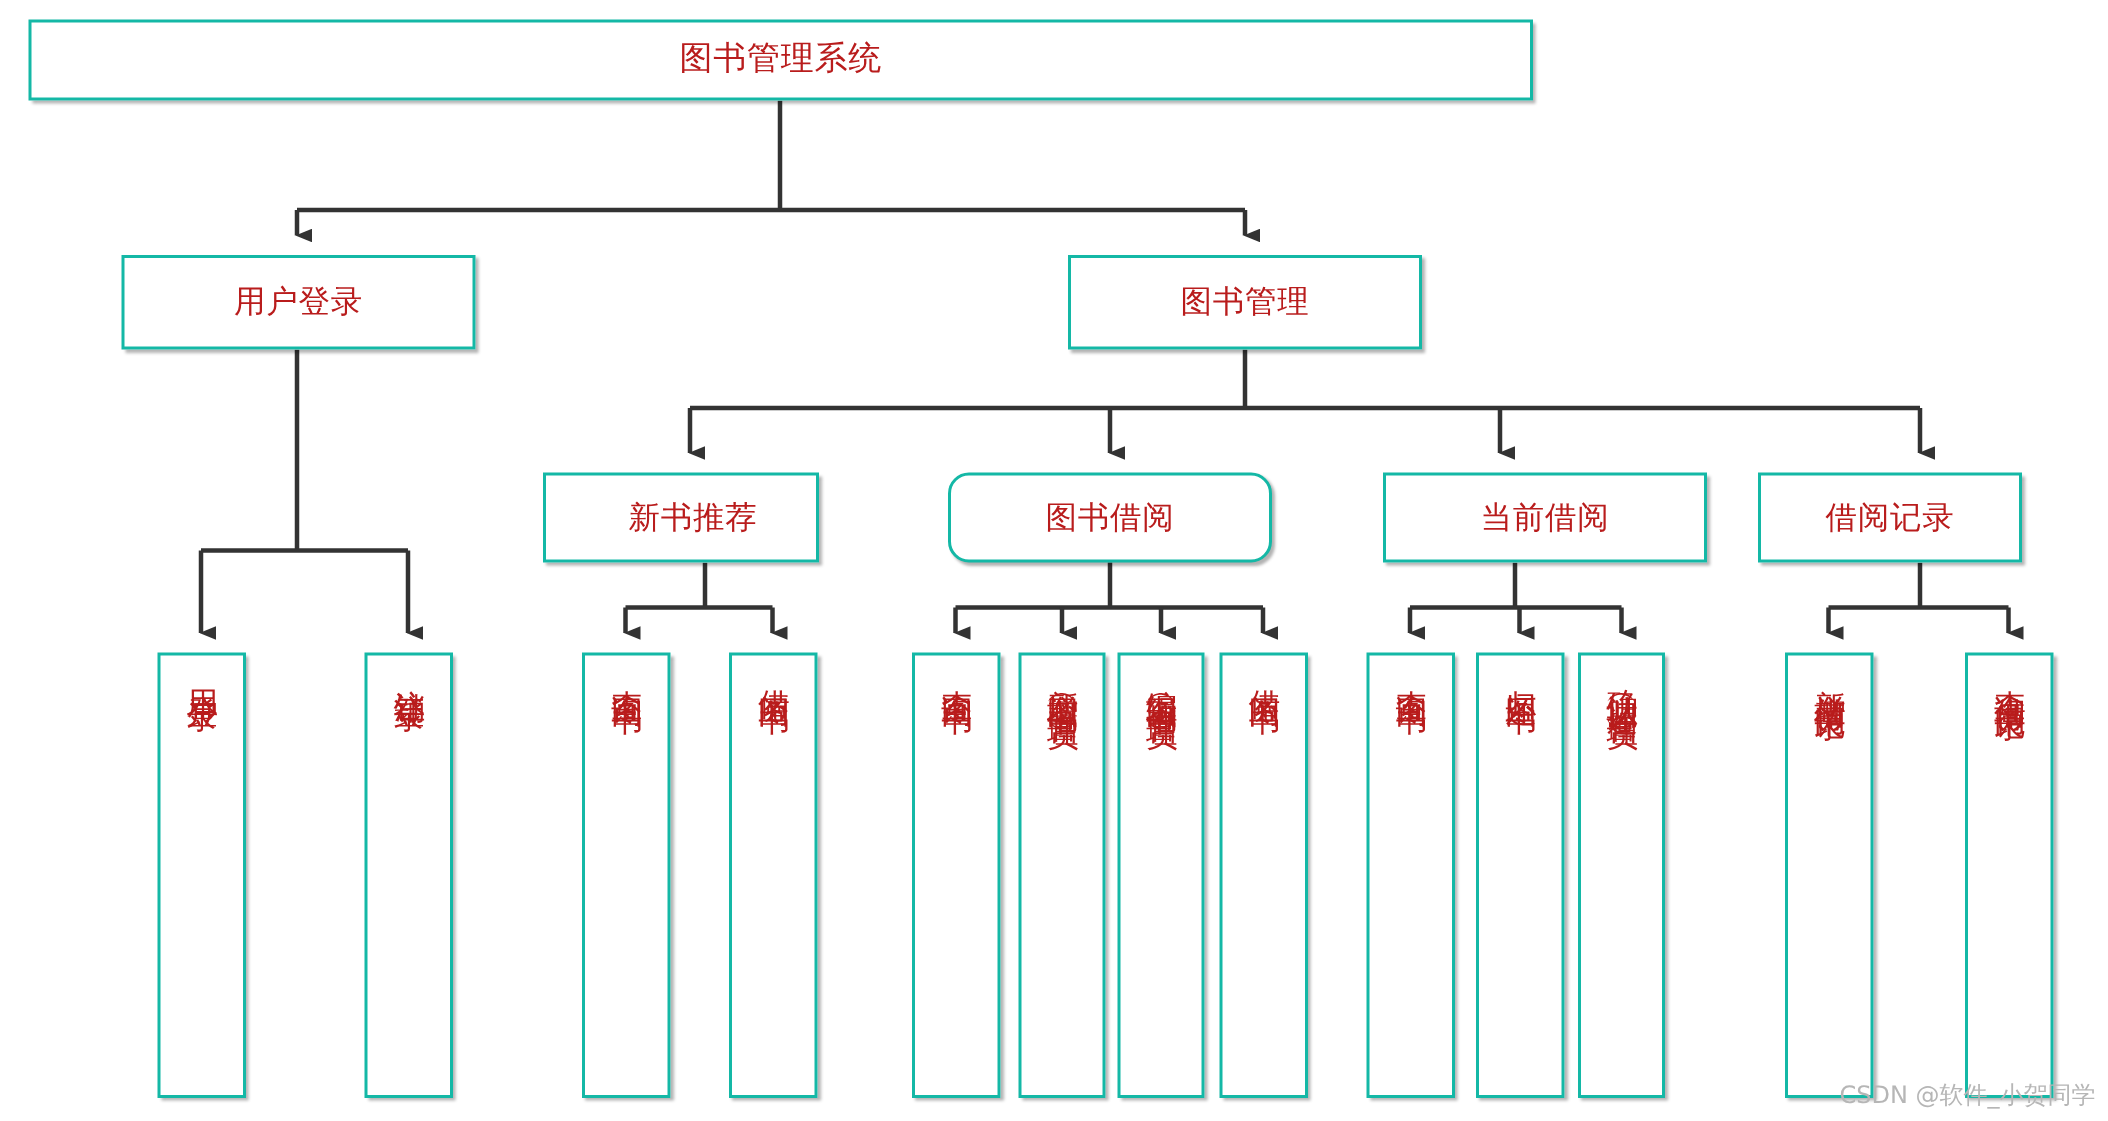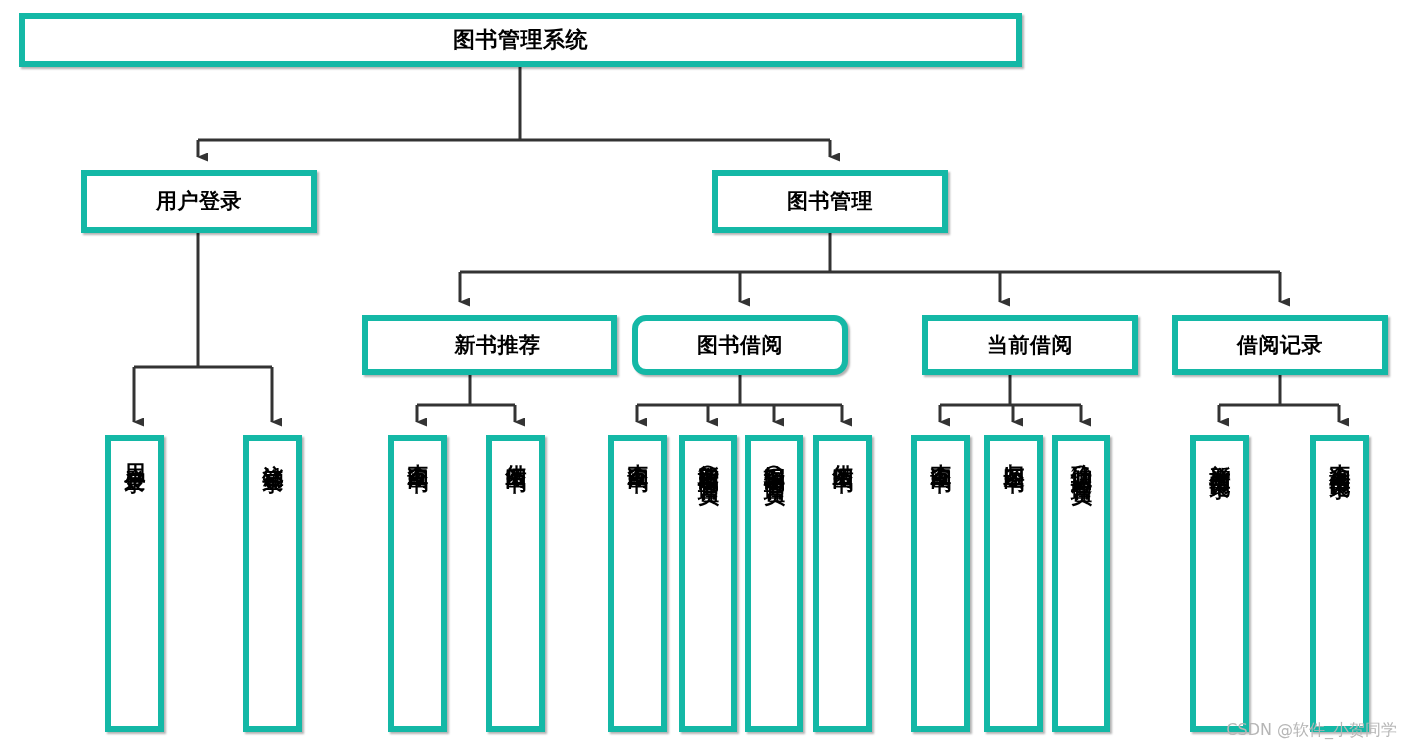--- a/index.html
+++ b/index.html
@@ -23,28 +23,27 @@
     left: 0;
     top: 0;
     width: 1405px;
     height: 747px;
     pointer-events: none;
   }
   .node {
     position: absolute;
     box-sizing: border-box;
     background: #ffffff;
-    border: 6px solid #14b8a6;
+    border: 2px solid #14b8a6;
     box-shadow: 2px 2px 2px rgba(0,0,0,0.30);
     display: flex;
     align-items: center;
     justify-content: center;
-    color: #000000;
+    color: #b91c1c;
     z-index: 2;
-    font-weight: bold;
   }
   .node-label {
     display: block;
     text-align: center;
     line-height: 1.05;
     letter-spacing: 0.5px;
     white-space: pre;
   }
   
   .node.horiz .node-label {
@@ -130,30 +129,30 @@
   <div id="nodes-layer">
       <div class="node horiz root" style="left: 19px; top: 13px; width: 1003px; height: 54px;">
         <span class="node-label">图书管理系统</span>
       </div>
       <div class="node horiz level1" style="left: 81px; top: 170px; width: 236px; height: 63px;">
         <span class="node-label">用户登录</span>
       </div>
       <div class="node horiz level1" style="left: 712px; top: 170px; width: 236px; height: 63px;">
         <span class="node-label">图书管理</span>
       </div>
-      <div class="node horiz level2" style="left: 362px; top: 315px; width: 255px; height: 60px; padding-left: 16px;">
+      <div class="node horiz level2" style="left: 362px; top: 315px; width: 184px; height: 60px; padding-left: 16px;">
         <span class="node-label">新书推荐</span>
       </div>
       <div class="node horiz level2" style="left: 632px; top: 315px; width: 216px; height: 60px; border-radius: 14px;">
         <span class="node-label">图书借阅</span>
       </div>
       <div class="node horiz level2" style="left: 902px; top: 315px; width: 216px; height: 60px; margin-left: 20px;">
         <span class="node-label">当前借阅</span>
       </div>
-      <div class="node horiz level2" style="left: 1172px; top: 315px; width: 216px; height: 60px;">
+      <div class="node horiz level2" style="left: 1172px; top: 315px; width: 176px; height: 60px;">
         <span class="node-label">借阅记录</span>
       </div>
       <div class="node leaf" style="left: 105px; top: 435px; width: 59px; height: 297px;">
         <span class="node-label">用户登录</span>
       </div>
       <div class="node leaf" style="left: 243px; top: 435px; width: 59px; height: 297px;">
         <span class="node-label">注销登录</span>
       </div>
       <div class="node leaf" style="left: 388px; top: 435px; width: 59px; height: 297px;">
         <span class="node-label">查询图书</span>

